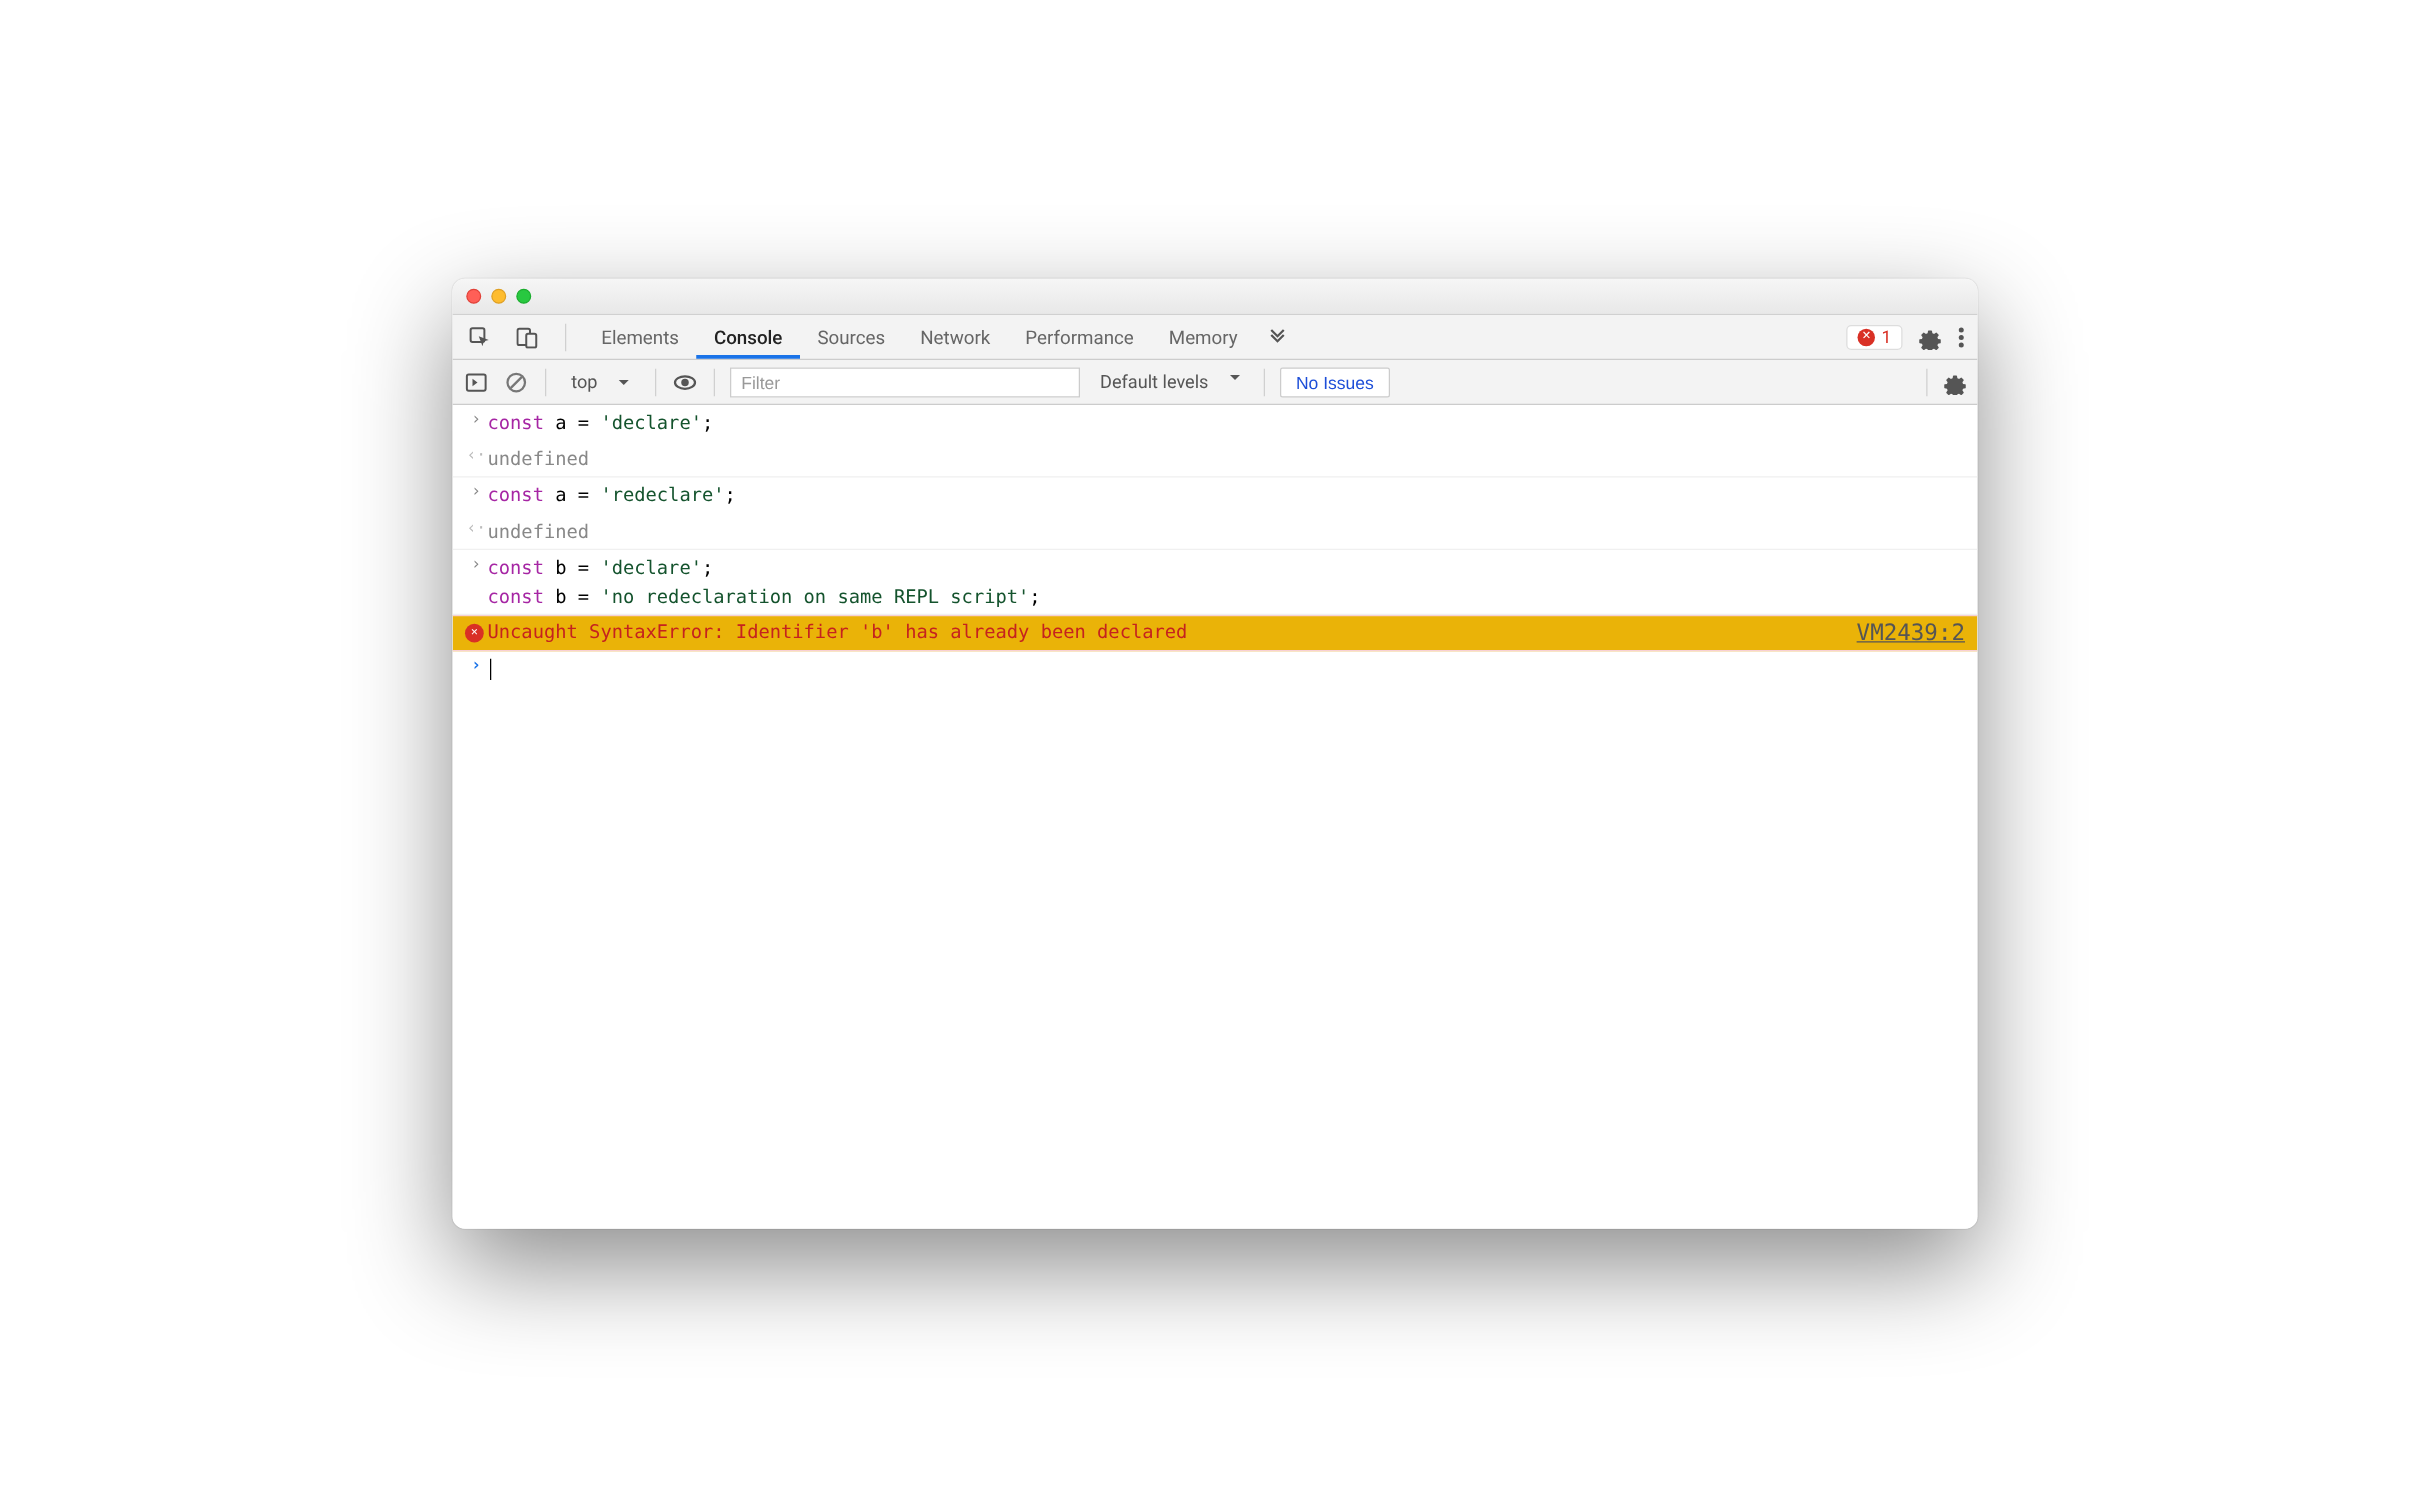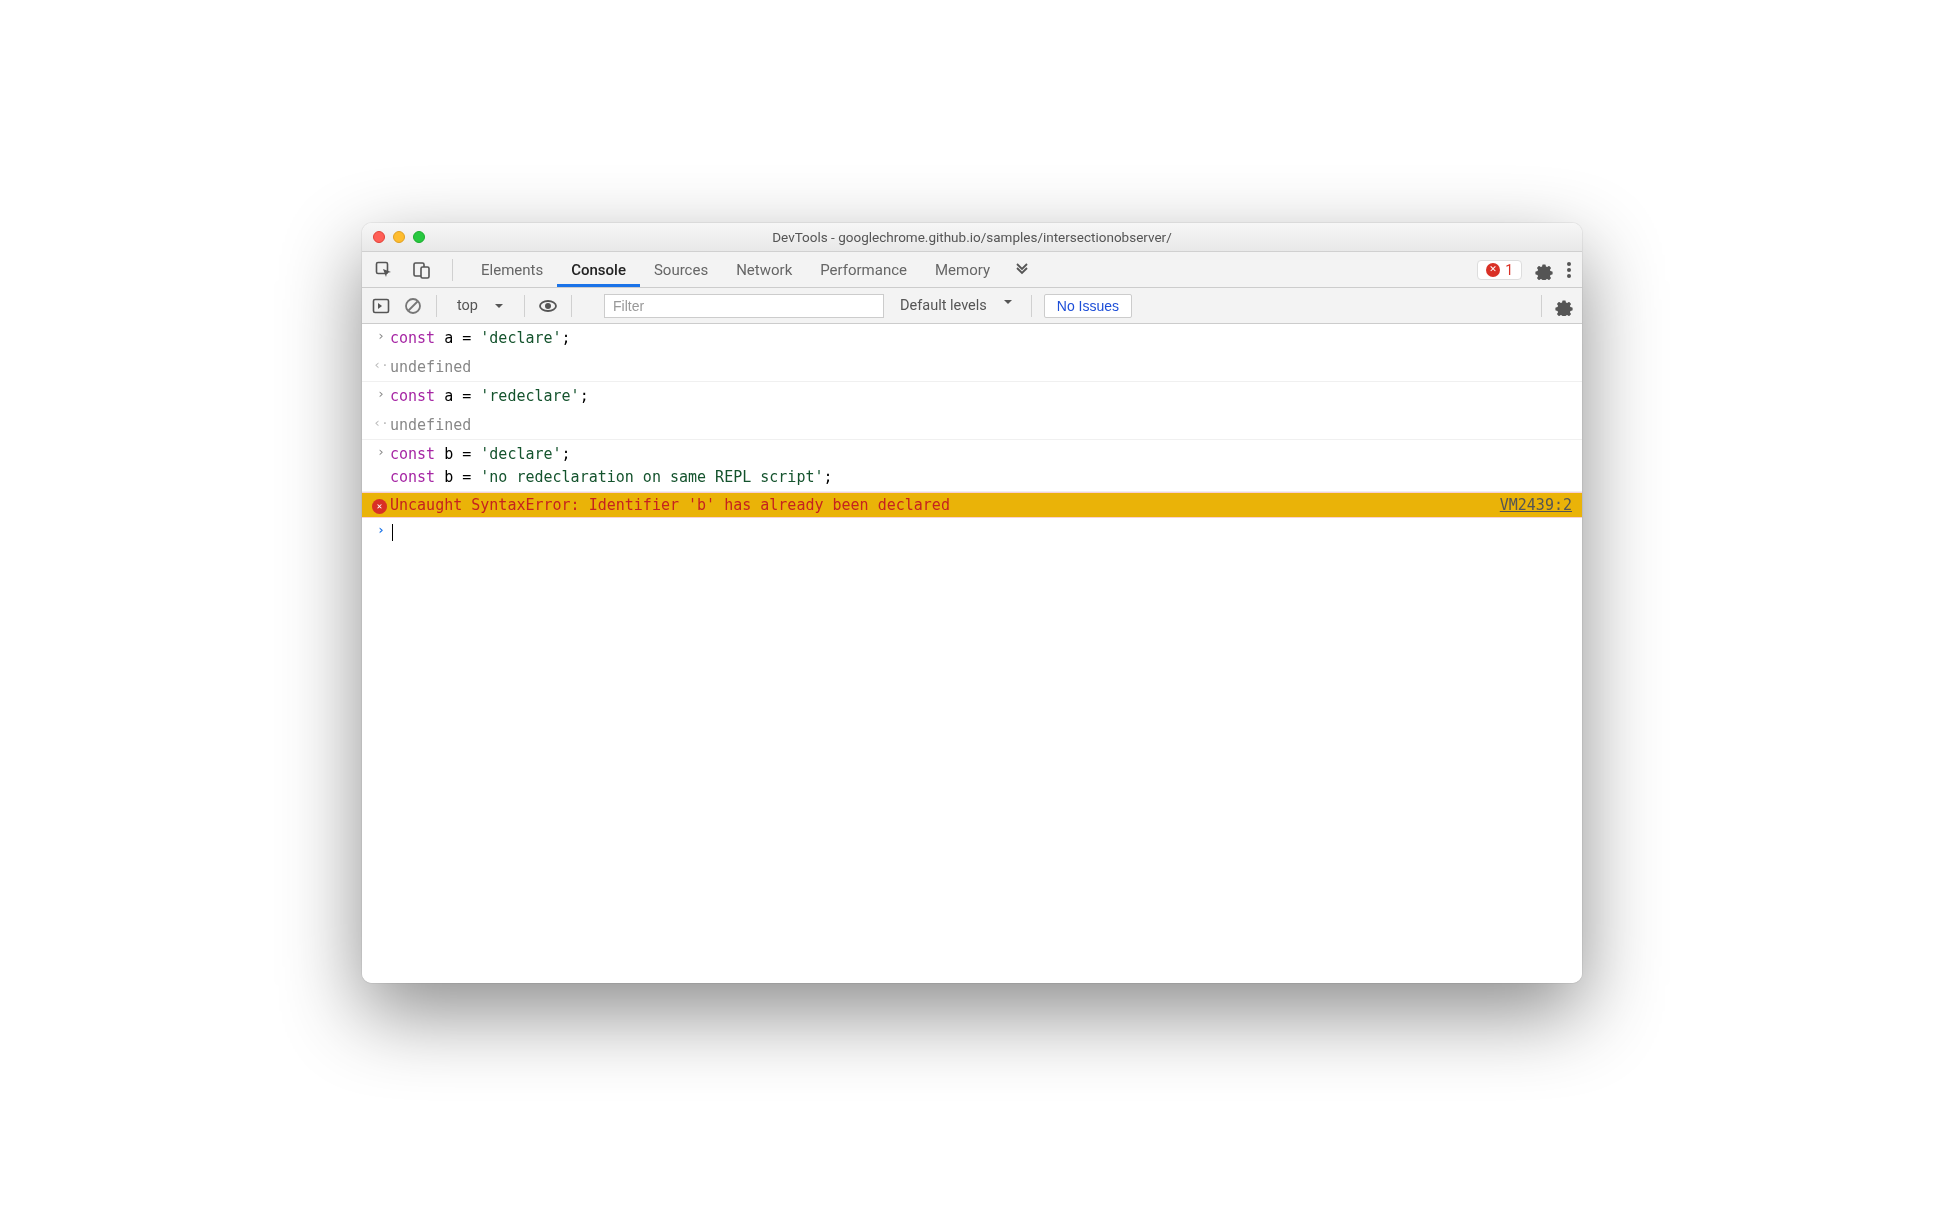--- a/index.html
+++ b/index.html
@@ -67,21 +67,21 @@
     height: 36px;
     background:#f3f3f3;
     border-bottom:1px solid #ccc;
     display:flex; align-items:center; gap:10px; padding:0 8px;
     font-size:14.5px; color:#555;
   }
   .sb-ico { width:22px;height:22px;display:flex;align-items:center;justify-content:center;}
   .ctx { display:flex;align-items:center;gap:16px; padding:0 8px; cursor:pointer;justify-content:space-between;}
   .filter {
     width:280px; height:24px; border:1px solid #ccc; background:#fff;
-    padding:0 8px; font-size:14px; color:#0369a1;margin-left:20px;
+    padding:0 8px; font-size:14px; color:#0369a1;
   }
   .filter::placeholder{color:#999;}
   .levels { display:flex;align-items:flex-start;gap:16px; padding:0 6px; cursor:pointer;}
   .noissues {
     border:1px solid #ccc; background:#fff; padding:3px 12px;
     font-size:14px; color:#1d4ed8; border-radius:2px;
   }
   .subbar .divider{margin:0 2px;}
   .subbar .gear-right{margin-left:auto;}
   
@@ -92,37 +92,36 @@
   .gut.in { color:#888;}
   .gut.out { color:#bbb;}
   .content { flex:1; white-space:pre; line-height:1.5;}
   .kw { color:#a626a4;}
   .str { color:#14532d;}
   .und { color:#888;}
   .row.err { background:#eab308; border-top:1px solid #f8d0d4; border-bottom:1px solid #f8d0d4;}
   .err-icon { width:15px;height:15px;border-radius:50%;background:#d93025;display:flex;align-items:center;justify-content:center; flex-shrink:0; margin-top:3px; margin-right:3px;}
   .err-icon::after{content:"✕";color:#fff;font-size:9px;line-height:1;}
   .errtext { color:#c5221f; flex:1;}
-  .errsrc { color:#555; text-decoration:underline; font-family: Menlo, Consolas, monospace; font-size:15px; cursor:pointer;}
+  .errsrc { color:#555; text-decoration:underline; font-family: Menlo, Consolas, monospace; font-size:18px; cursor:pointer;}
   .row.prompt .gut { color:#1a73e8; font-weight:bold;}
   .cursor { display:inline-block; width:1px; height:17px; background:#000; vertical-align:text-bottom; margin-left:2px;}
   svg { display:block;}
 </style>
 </head>
 <body>
 
 <div class="window">
 
   <div class="titlebar">
     <div class="traffic">
       <div class="dot red"></div>
       <div class="dot yellow"></div>
       <div class="dot green"></div>
     </div>
-    <div class="title">DevTools - googlechrome.github.io/samples/intersectionobserver/</div>
   </div>
 
   <div class="tabstrip">
     <div class="ts-left">
       <span class="ico">
         <svg width="18" height="18" viewBox="0 0 18 18">
             <rect x="1.5" y="1.5" width="11" height="11" rx="1.5" fill="none" stroke="#555" stroke-width="1.6"></rect>
             <path d="M8 8 L16 11 L12 12 L11 16 Z" fill="#555"></path>
           </svg>
       </span>

